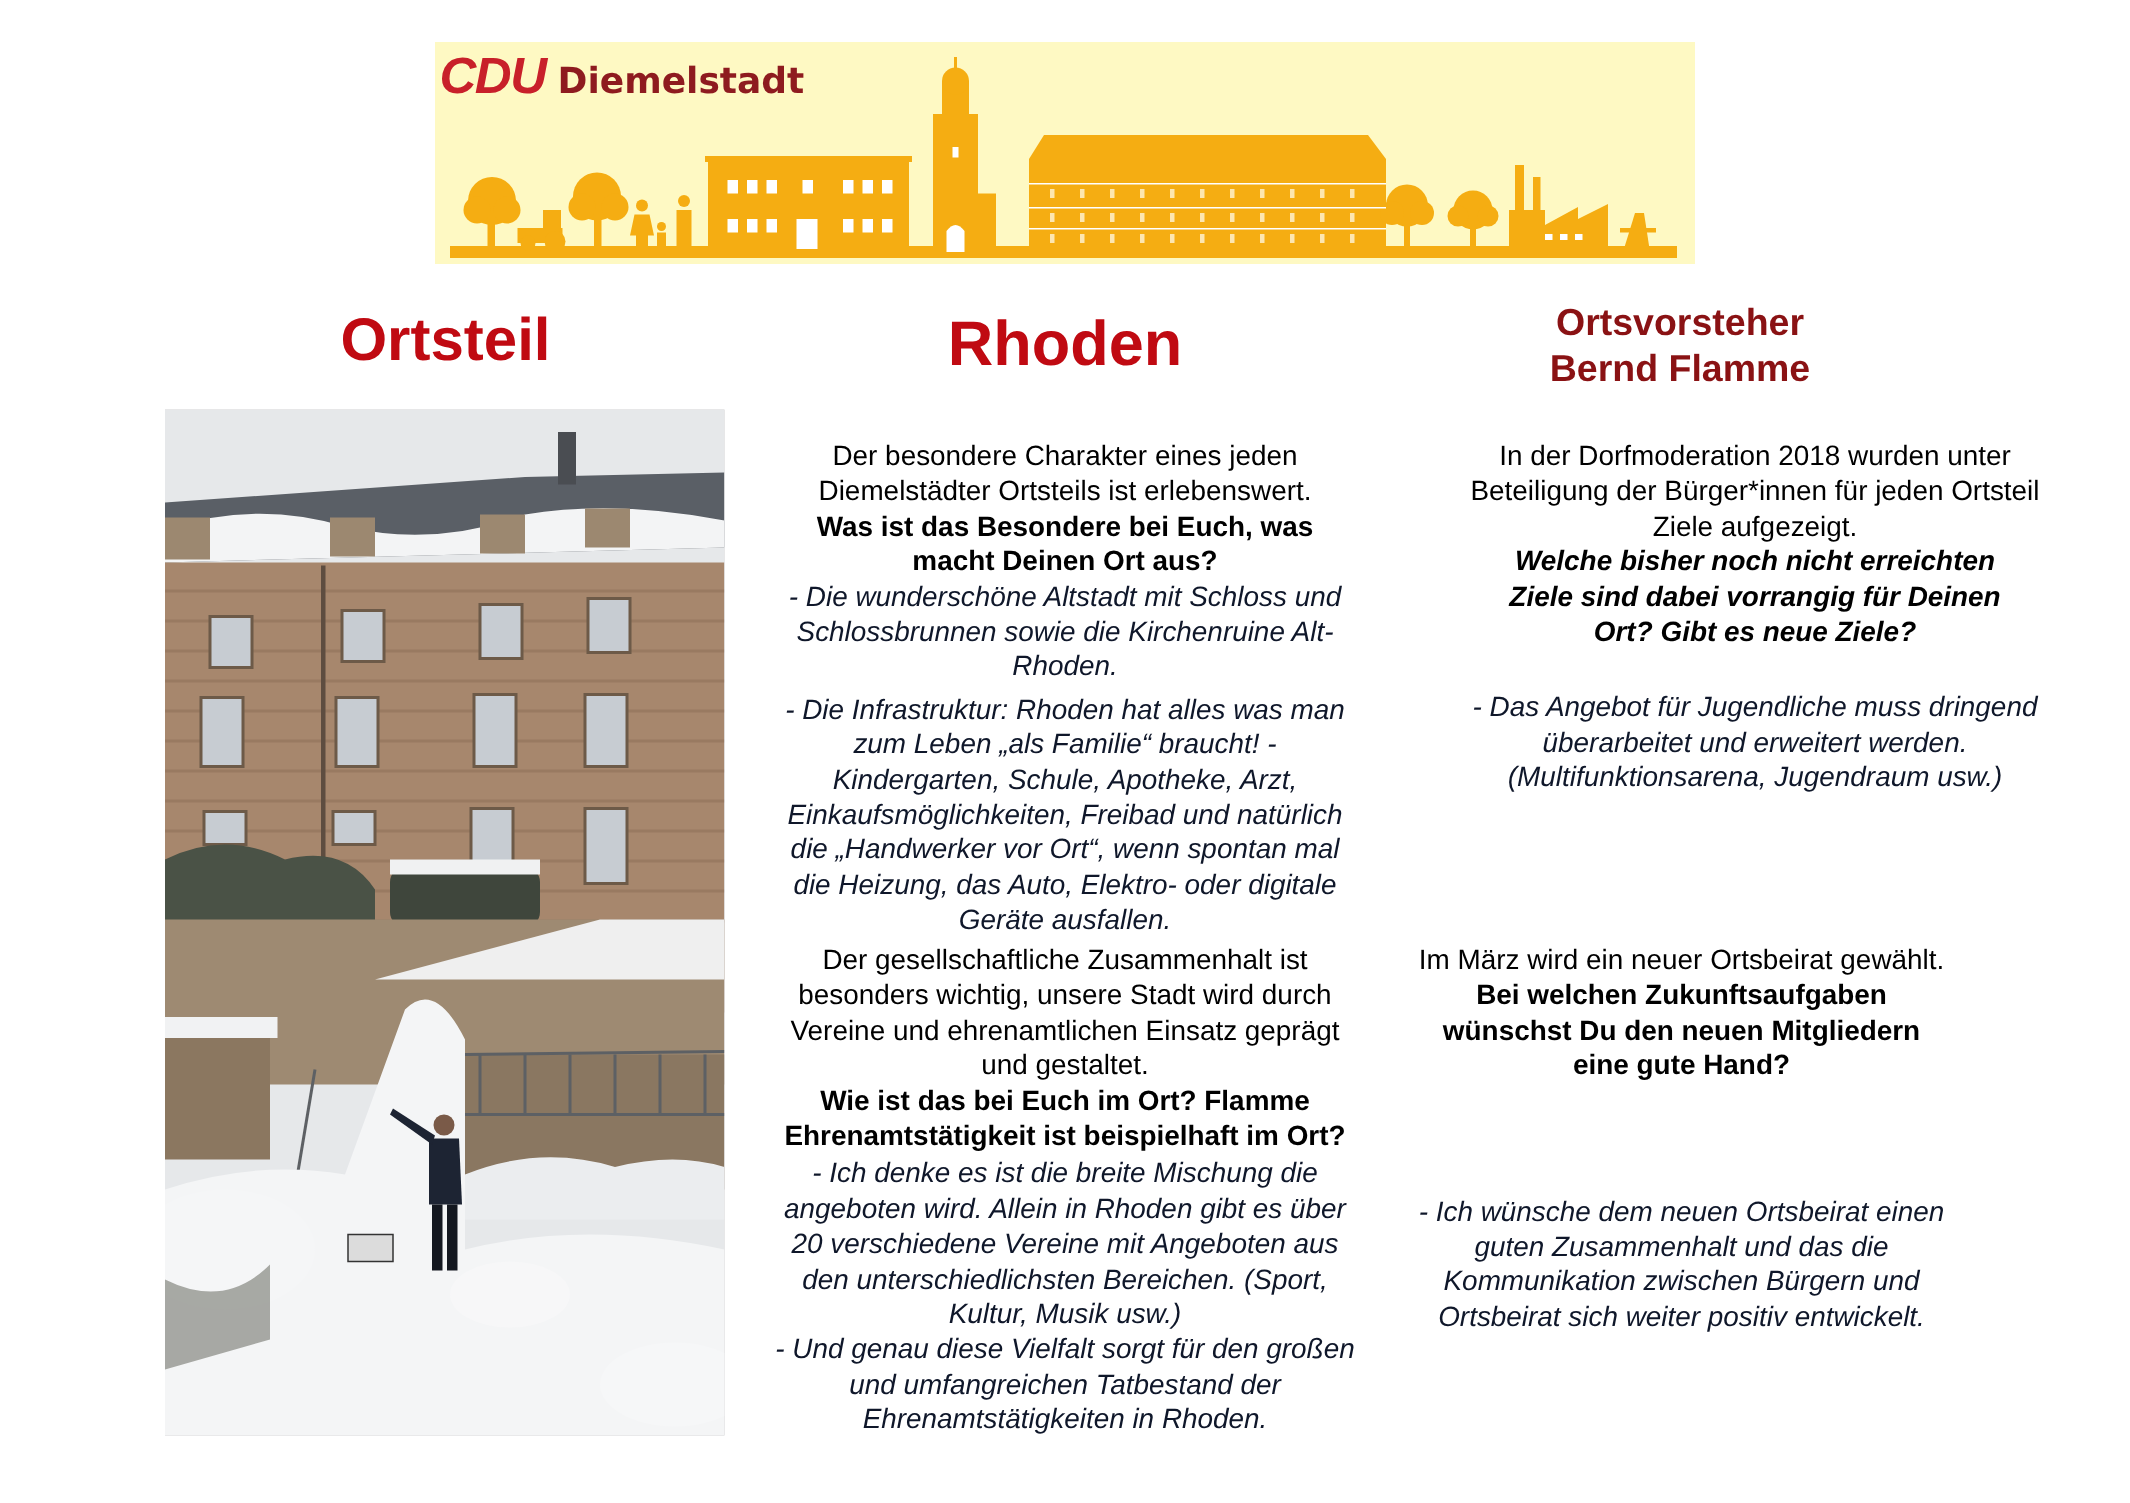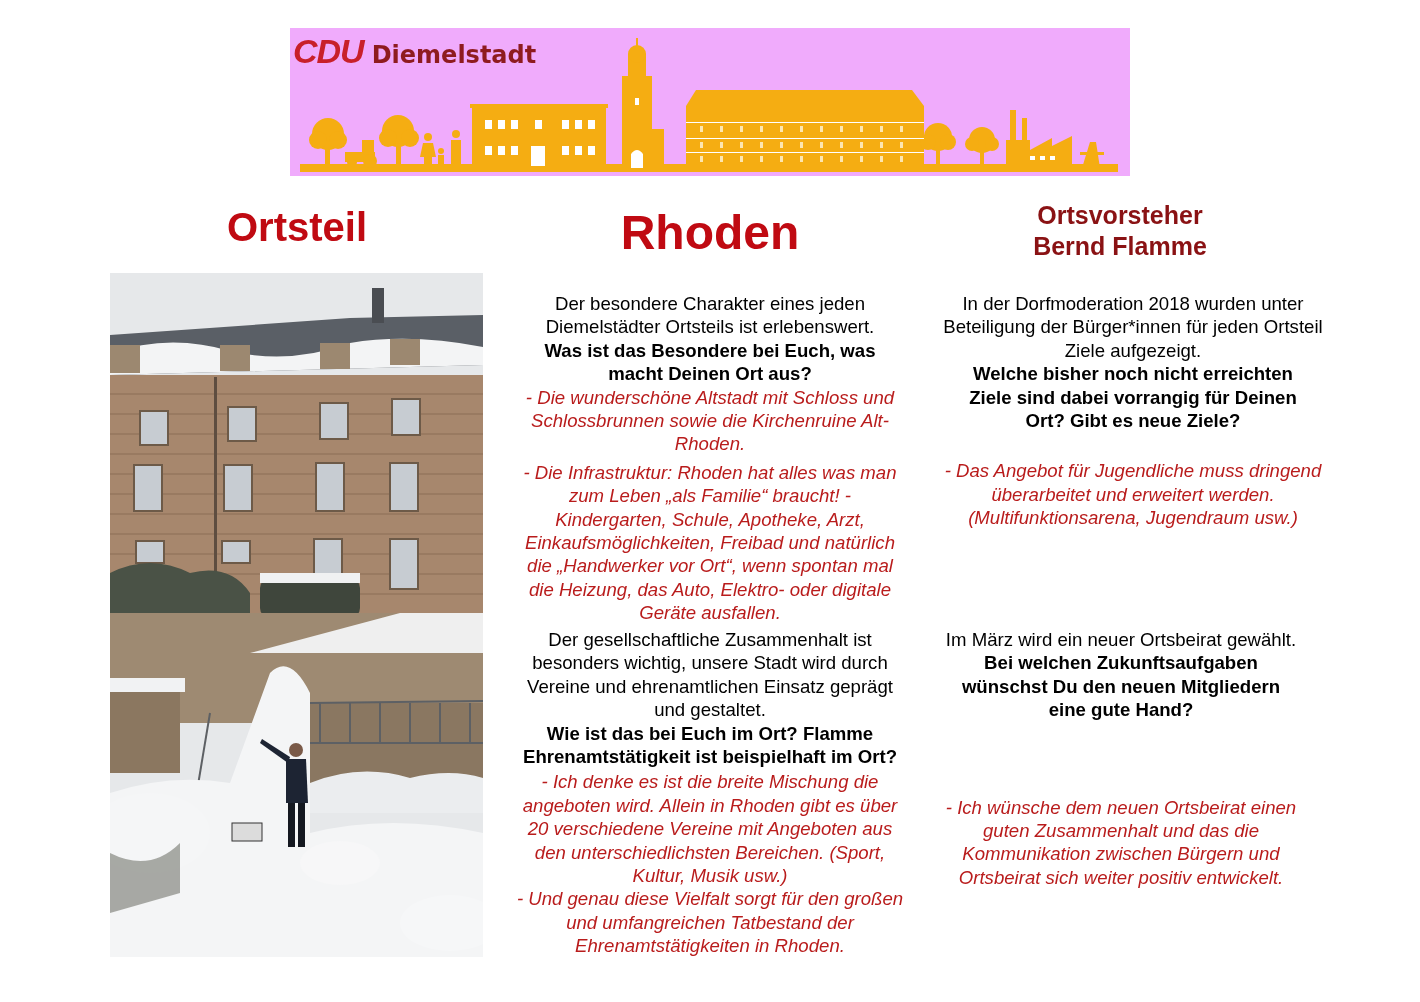--- a/index.html
+++ b/index.html
@@ -1,36 +1,36 @@
 <!DOCTYPE html>
 <html><head>
   <meta charset="utf-8">
   <style>
     html, body { margin: 0; padding: 0; background: #ffffff; }
     body { width: 1420px; height: 1002px; position: relative; overflow: hidden; font-family: "Liberation Sans", sans-serif; }
 
-    .banner { position: absolute; left: 290px; top: 28px; width: 840px; height: 148px; background: #f0abfc; }
+    .banner { position: absolute; left: 290px; top: 28px; width: 840px; height: 148px; background: #fef9c3; }
     .logo { position: absolute; left: 3px; top: 4px; white-space: nowrap; }
     .logo-cdu { font-family: "Liberation Sans", sans-serif; font-weight: bold; font-style: italic; font-size: 34px; color: #c8202a; letter-spacing: -1px; }
     .logo-city { font-family: "DejaVu Sans", sans-serif; font-weight: bold; font-size: 24px; color: #8e1b1f; margin-left: 8px; }
     .skyline { position: absolute; left: 10px; top: 6px; width: 820px; height: 140px; }
 
     .heading { position: absolute; font-weight: bold; text-align: center; }
     .h-ortsteil { left: 197px; top: 205px; width: 200px; font-size: 40px; color: #c00a12; }
-    .h-rhoden { left: 600px; top: 205px; width: 220px; font-size: 48px; color: #c00a12; }
+    .h-rhoden { left: 600px; top: 205px; width: 220px; font-size: 42px; color: #c00a12; }
     .h-vorsteher { left: 960px; top: 200px; width: 320px; font-size: 25px; line-height: 31px; color: #8a1214; }
 
     .photo { position: absolute; left: 110px; top: 273px; width: 373px; height: 684px; overflow: hidden; background: #cfcfcf; }
 
     .col { position: absolute; font-size: 18.6px; line-height: 23.4px; color: #000; margin-top: 17px; }
     .col p { margin: 0; }
     .center { text-align: center; }
     .left { text-align: center; }
     .q { font-weight: bold; }
-    .a { font-style: italic; color: #b91c1c; }
+    .a { font-style: italic; color: #0f172a; }
   </style>
 </head>
 <body>
 
 <div class="banner">
   <svg class="skyline" viewBox="0 0 820 140" xmlns="http://www.w3.org/2000/svg">
     <g fill="#f5ad12">
 
       <rect x="0" y="130" width="818" height="8"></rect>
 
@@ -274,23 +274,23 @@
   <p class="a" style="margin-top:5px;">- Die Infrastruktur: Rhoden hat alles was man zum Leben „als Familie“ braucht!  - Kindergarten, Schule, Apotheke, Arzt, Einkaufsmöglichkeiten, Freibad und natürlich die „Handwerker vor Ort“, wenn spontan mal die Heizung, das Auto, Elektro- oder digitale Geräte ausfallen.</p>
 </div>
 
 <div class="col" style="left:512px; top:611px; width:396px;">
   <p class="center">Der gesellschaftliche Zusammenhalt ist besonders wichtig, unsere Stadt wird durch Vereine und ehrenamtlichen Einsatz geprägt und gestaltet.</p>
   <p class="center q" style="padding:0 10px;">Wie ist das bei Euch im Ort? Flamme Ehrenamtstätigkeit ist beispielhaft im Ort?</p>
   <p class="left a" style="margin-top:2px;">- Ich denke es ist die breite Mischung die angeboten wird. Allein in Rhoden gibt es über 20 verschiedene Vereine mit Angeboten aus den unterschiedlichsten Bereichen. (Sport, Kultur, Musik usw.)</p>
   <p class="left a">- Und genau diese Vielfalt sorgt für den großen und umfangreichen Tatbestand der Ehrenamtstätigkeiten in Rhoden.</p>
 </div>
 
-<div class="col center" style="left:937px; top:275px; width:392px;">
+<div class="col center" style="left:974px; top:275px; width:392px;">
   <p style="padding:0 6px;">In der Dorfmoderation 2018 wurden unter Beteiligung der Bürger*innen für jeden Ortsteil Ziele aufgezeigt.</p>
-  <p class="q" style="padding:0 16px;">Welche bisher noch nicht erreichten Ziele sind dabei vorrangig für Deinen Ort? Gibt es neue Ziele?</p>
+  <p class="q" style="padding:0 16px;font-style:italic;">Welche bisher noch nicht erreichten Ziele sind dabei vorrangig für Deinen Ort? Gibt es neue Ziele?</p>
   <p class="a" style="margin-top:27px;">- Das Angebot für Jugendliche muss dringend überarbeitet und erweitert werden. (Multifunktionsarena, Jugendraum usw.)</p>
 </div>
 
 <div class="col center" style="left:925px; top:611px; width:392px;">
   <p>Im März wird ein neuer Ortsbeirat gewählt.</p>
   <p class="q" style="padding:0 20px;">Bei welchen Zukunftsaufgaben wünschst Du den neuen Mitgliedern eine gute Hand?</p>
   <p class="a" style="margin-top:74px;">-  Ich wünsche dem neuen Ortsbeirat einen guten Zusammenhalt und das die Kommunikation zwischen Bürgern und Ortsbeirat sich weiter positiv entwickelt.</p>
 </div>
 
 </body></html>

